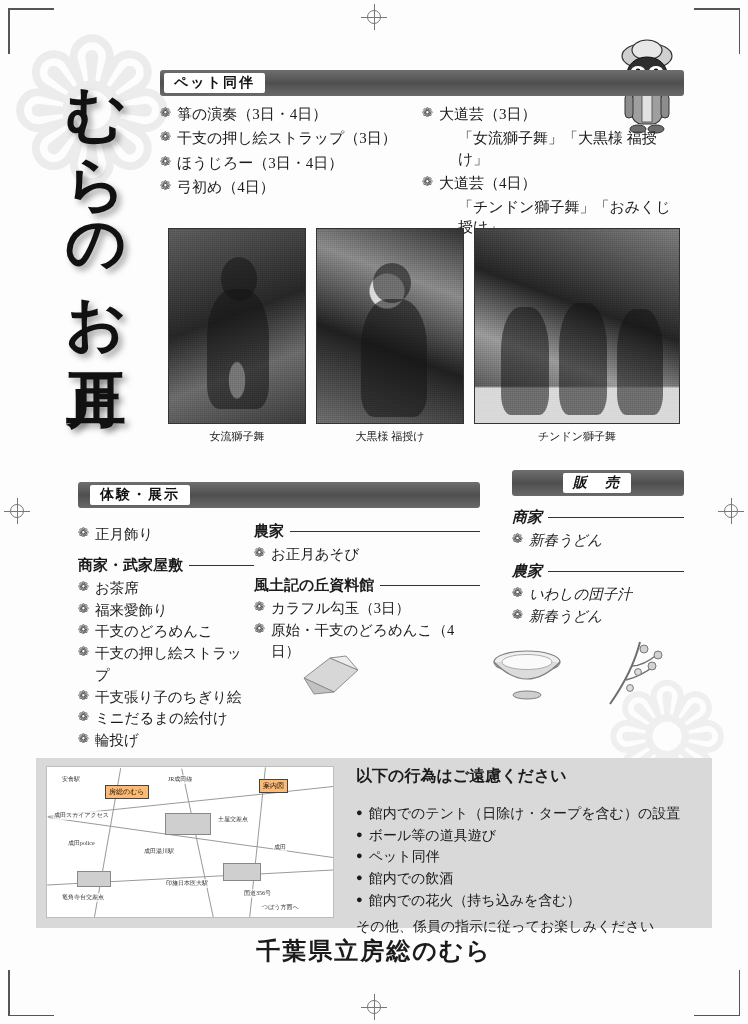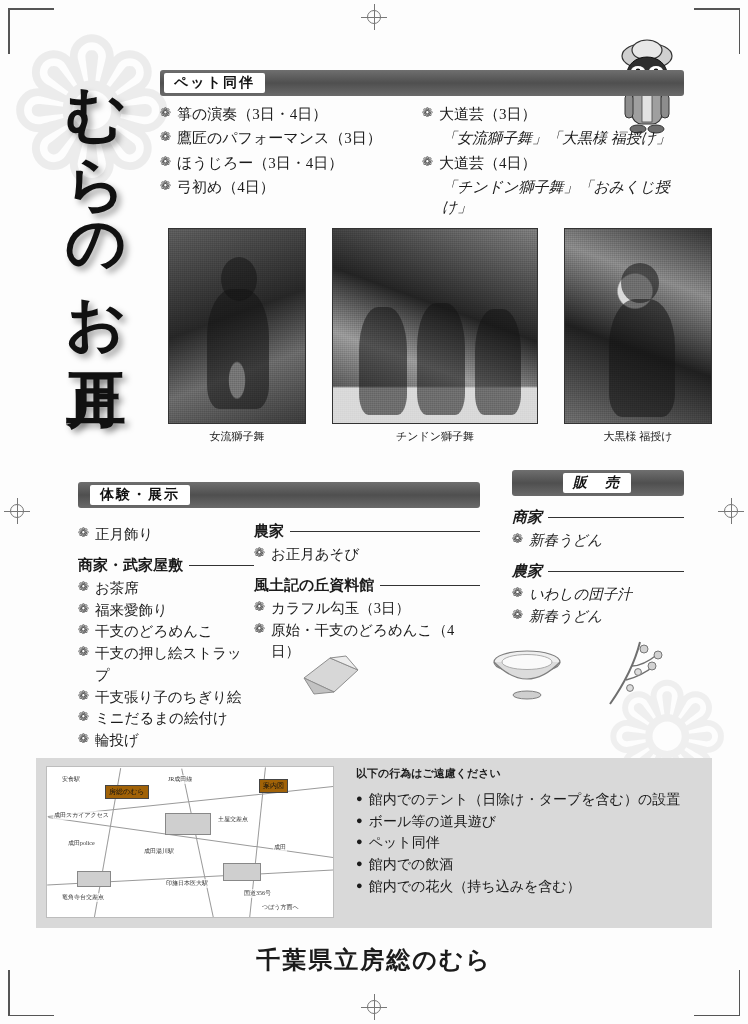--- a/index.html
+++ b/index.html
@@ -84,24 +84,24 @@
   .sec-special { position:absolute; left:160px; top:70px; width:524px; }
   .sec-special .ribbon { padding-left:6px; }
 
   .ev-cols { display:flex; margin-top:8px; font-size:15px; }
   .ev-col { width:50%; }
   .ev-row { display:flex; align-items:flex-start; margin-bottom:4px; line-height:1.35; }
   .mum {
     font-family:"DejaVu Sans", sans-serif;
     font-size:13px; color:#3a3a3a; margin-right:6px; line-height:1.4;
   }
-  .ev-sub { margin-left:20px; line-height:1.35;font-style:italic; }
-
-  
-  .photos { position:absolute; left:168px; top:228px; width:508px; display:flex; gap:26px; }
+  .ev-sub { margin-left:36px; line-height:1.35; }
+
+  
+  .photos { position:absolute; left:168px; top:228px; width:508px; display:flex; gap:10px; }
   .ph { width:auto; }
   .ph .frame {
     width:138px; height:196px; border:1px solid #333;
     background:#8d8d8d; position:relative; overflow:hidden;
   }
   .ph.mid .frame { width:148px; }
   .ph.rt .frame { width:206px; }
   .ph .cap { text-align:center; font-size:11px; margin-top:5px; }
 
   
@@ -148,31 +148,31 @@
   .orn-berry { left:600px; top:636px; width:66px; height:70px; }
 
   
   .note { position:absolute; left:68px; top:731px; width:620px; font-size:11.5px; letter-spacing:0; }
 
   
   .bottom { position:absolute; left:36px; top:758px; width:676px; height:170px; background:#d9d9d9; }
   .mapbox { position:absolute; left:46px; top:766px; width:288px; height:152px; background:#fff; border:1px solid #bdbdbd; overflow:hidden; }
   .map-line { position:absolute; background:#9a9a9a; }
   .map-label { position:absolute; font-size:6px; color:#333; background:rgba(255,255,255,.7); padding:0 1px; }
-  .map-chip { position:absolute; font-size:7px; color:#111; border:1px solid #444; background:#a16207; padding:1px 3px; }
+  .map-chip { position:absolute; font-size:7px; color:#111; border:1px solid #444; background:#fdba74; padding:1px 3px; }
   .map-blob { position:absolute; background:#cfcfcf; border:1px solid #888; }
 
   .rules { position:absolute; left:356px; top:766px; width:346px; }
-  .rules h3 { margin:0 0 8px 0; font-size:11px; font-weight:700; }
+  .rules h3 { margin:0 0 16px 0; font-size:16px; font-weight:700; }
   .rules .r { font-size:14px; line-height:1.55; display:flex; align-items:flex-start; }
   .rules .r .dot { margin-right:6px; font-size:11px; line-height:1.7; }
   .rules .tail { font-size:14px; margin-top:7px; }
 
   .footer { position:absolute; left:0; right:0; top:935px; text-align:center;
-    font-size:24px; font-weight:700; letter-spacing:2px;margin-top:9px; }
+    font-size:24px; font-weight:700; letter-spacing:2px; }
 </style>
 </head>
 <body>
 
 <div class="page">
 
   <div class="corner c-tl">
       <i class="h"></i>
       <i class="v"></i>
     </div>
@@ -239,21 +239,21 @@
       <span class="tag">ペット同伴</span>
     </div>
     <div class="ev-cols">
       <div class="ev-col">
         <div class="ev-row">
           <span class="mum">❁</span>
           <span>箏の演奏（3日・4日）</span>
         </div>
         <div class="ev-row">
           <span class="mum">❁</span>
-          <span>鷹匠のパフォーマンス（3日）</span>
+          <span>干支の押し絵ストラップ（3日）</span>
         </div>
         <div class="ev-row">
           <span class="mum">❁</span>
           <span>ほうじろー（3日・4日）</span>
         </div>
         <div class="ev-row">
           <span class="mum">❁</span>
           <span>弓初め（4日）</span>
         </div>
       </div>
@@ -275,38 +275,38 @@
   <div class="photos">
     <div class="ph lf">
       <div class="frame">
         <div class="photo-bg p1"></div>
         <div class="fig" style="left:38px; top:60px; width:62px; height:120px;"></div>
         <div class="fig" style="left:52px; top:28px; width:36px; height:44px; border-radius:50%;"></div>
         <div class="grain"></div>
       </div>
       <div class="cap">女流獅子舞</div>
     </div>
+    <div class="ph mid">
+      <div class="frame">
+        <div class="photo-bg p2"></div>
+        <div class="fig" style="left:44px; top:70px; width:66px; height:118px;"></div>
+        <div class="fig" style="left:56px; top:34px; width:38px; height:40px; border-radius:50%;"></div>
+        <div class="grain"></div>
+      </div>
+      <div class="cap">大黒様 福授け</div>
+    </div>
     <div class="ph rt">
       <div class="frame">
         <div class="photo-bg p3"></div>
         <div class="fig" style="left:26px; top:78px; width:48px; height:108px;"></div>
         <div class="fig" style="left:84px; top:74px; width:48px; height:112px;"></div>
         <div class="fig" style="left:142px; top:80px; width:46px; height:106px;"></div>
         <div class="grain"></div>
       </div>
       <div class="cap">チンドン獅子舞</div>
-    </div>
-    <div class="ph mid">
-      <div class="frame">
-        <div class="photo-bg p2"></div>
-        <div class="fig" style="left:44px; top:70px; width:66px; height:118px;"></div>
-        <div class="fig" style="left:56px; top:34px; width:38px; height:40px; border-radius:50%;"></div>
-        <div class="grain"></div>
-      </div>
-      <div class="cap">大黒様 福授け</div>
     </div>
   </div>
 
   <div class="sec-taiken">
     <div class="ribbon">
       <span class="tag">体験・展示</span>
     </div>
     <div class="taiken-cols">
       <div class="taiken-left">
         <div class="li" style="margin-top:8px;">
@@ -470,17 +470,18 @@
         <span>ペット同伴</span>
       </div>
     <div class="r">
         <span class="dot">●</span>
         <span>館内での飲酒</span>
       </div>
     <div class="r">
         <span class="dot">●</span>
         <span>館内での花火（持ち込みを含む）</span>
       </div>
+    <div class="tail">その他、係員の指示に従ってお楽しみください</div>
   </div>
 
   <div class="footer">千葉県立房総のむら</div>
 
 </div>
 
 </body></html>

